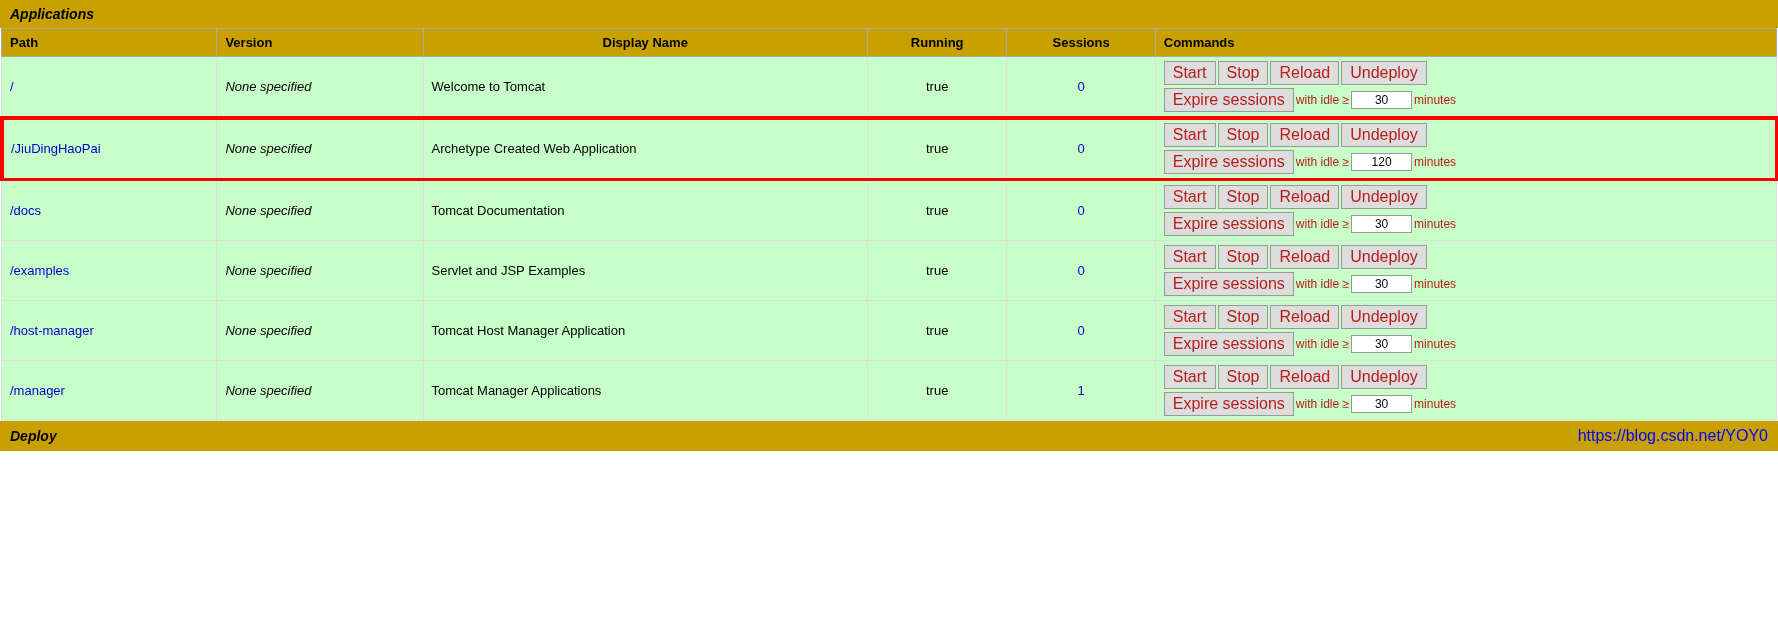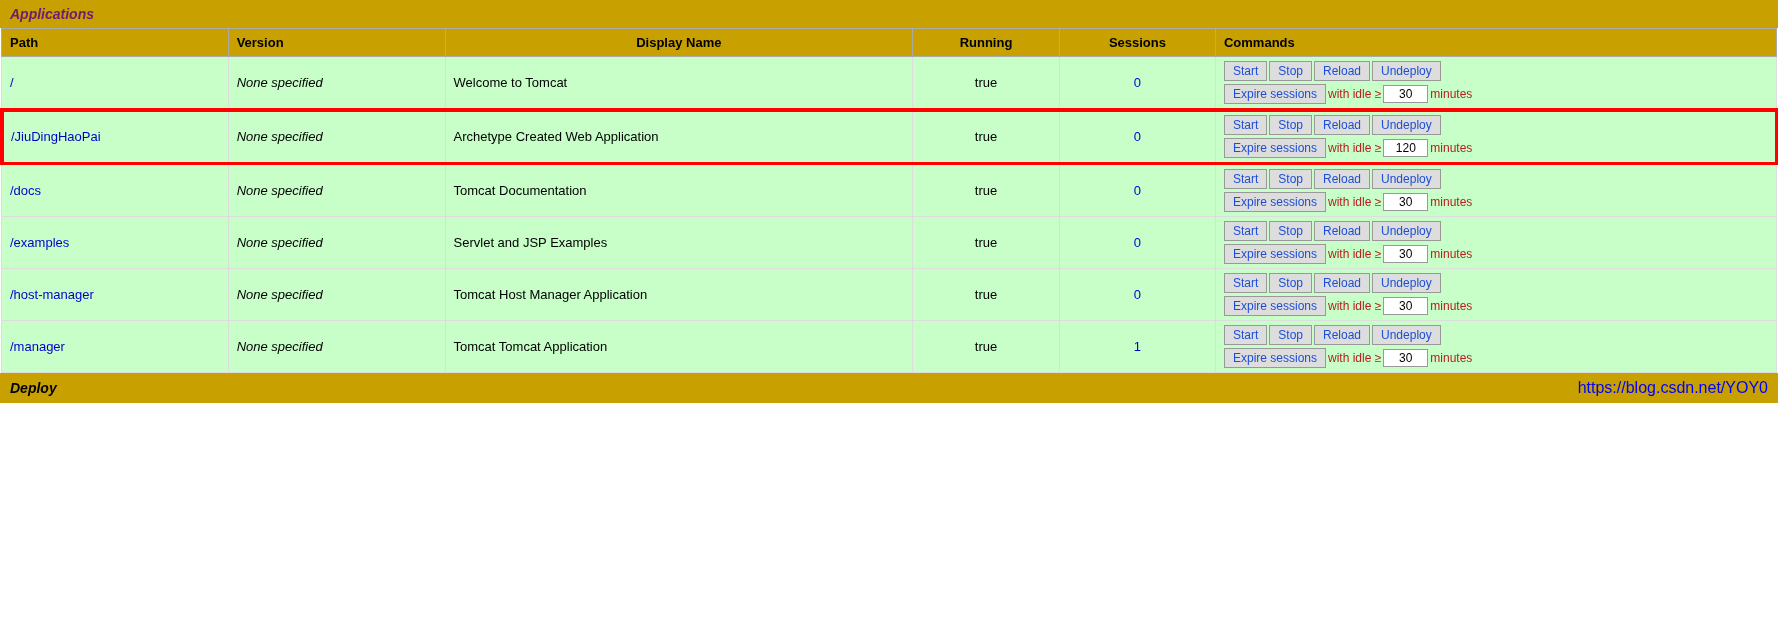--- a/index.html
+++ b/index.html
@@ -4,21 +4,21 @@
   <style>
     * { box-sizing: border-box; margin: 0; padding: 0; }
     body { font-family: Arial, sans-serif; font-size: 13px; background: #fff; }
 
     .section-header {
       background: #c8a000;
       padding: 6px 10px;
       font-weight: bold;
       font-style: italic;
       font-size: 14px;
-      color: #701a75;
+      color: #000000;
     }
 
     table {
       width: 100%;
       border-collapse: collapse;
       border-radius: 19px;
     }
 
     thead tr {
       background: #c8a000;
@@ -78,29 +78,29 @@
       display: flex;
       align-items: center;
       gap: 2px;
       margin-bottom: 3px;
     }
 
     .cmd-row:last-child { margin-bottom: 0; }
 
     .cmd-btn {
       padding: 2px 8px;
-      font-size: 12px;
+      font-size: 16px;
       background: #ddd;
       border: 1px solid #999;
       cursor: pointer;
-      color: #1d4ed8;
+      color: #b91c1c;
     }
 
     .expire-input {
-      width: 45px;
+      width: 61px;
       font-size: 12px;
       border: 1px solid #999;
       padding: 1px 3px;
       text-align: center;
     }
 
     .expire-label {
       font-size: 12px;
       color: #b91c1c;
     }
@@ -256,21 +256,21 @@
             <button class="cmd-btn">Expire sessions</button>
             <span class="expire-label">with idle ≥</span>
             <input type="text" class="expire-input" value="30" style="">
             <span class="expire-label">minutes</span>
           </div>
         </td>
       </tr>
       <tr>
         <td class="path"><a href="#">/manager</a></td>
         <td class="version">None specified</td>
-        <td>Tomcat Tomcat Application</td>
+        <td>Tomcat Manager Applications</td>
         <td class="running">true</td>
         <td class="sessions"><a href="#">1</a></td>
         <td class="commands-cell">
           <div class="cmd-row">
             <button class="cmd-btn">Start</button>
             <button class="cmd-btn">Stop</button>
             <button class="cmd-btn">Reload</button>
             <button class="cmd-btn">Undeploy</button>
           </div>
           <div class="cmd-row">

